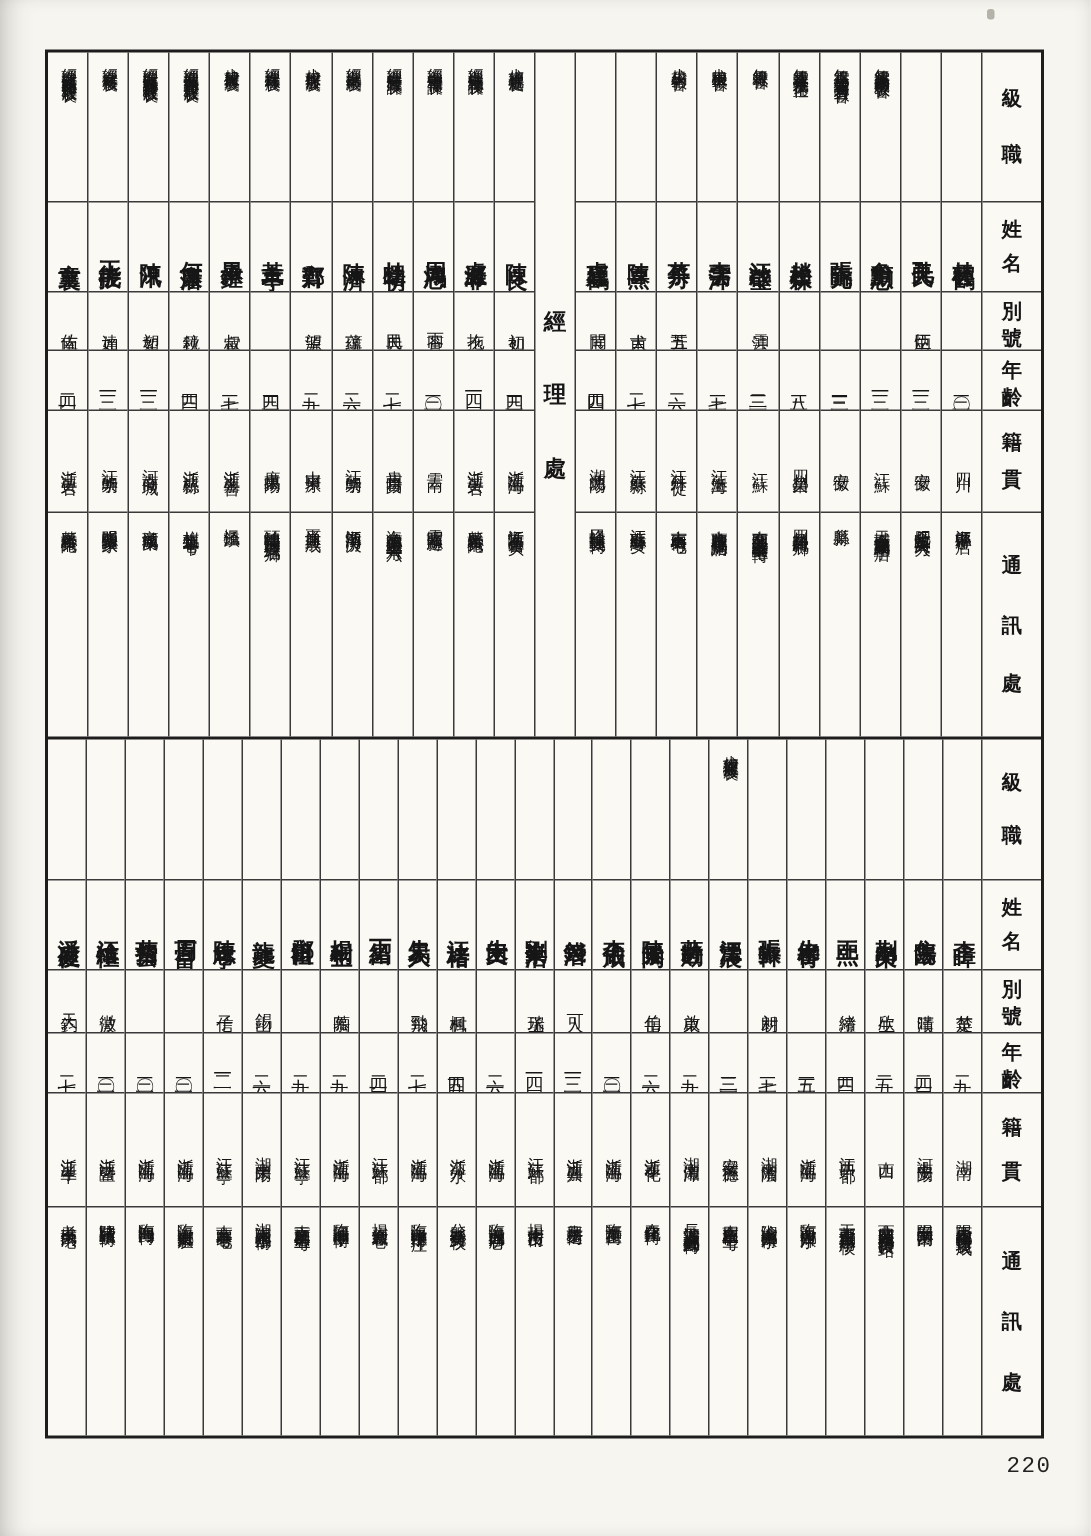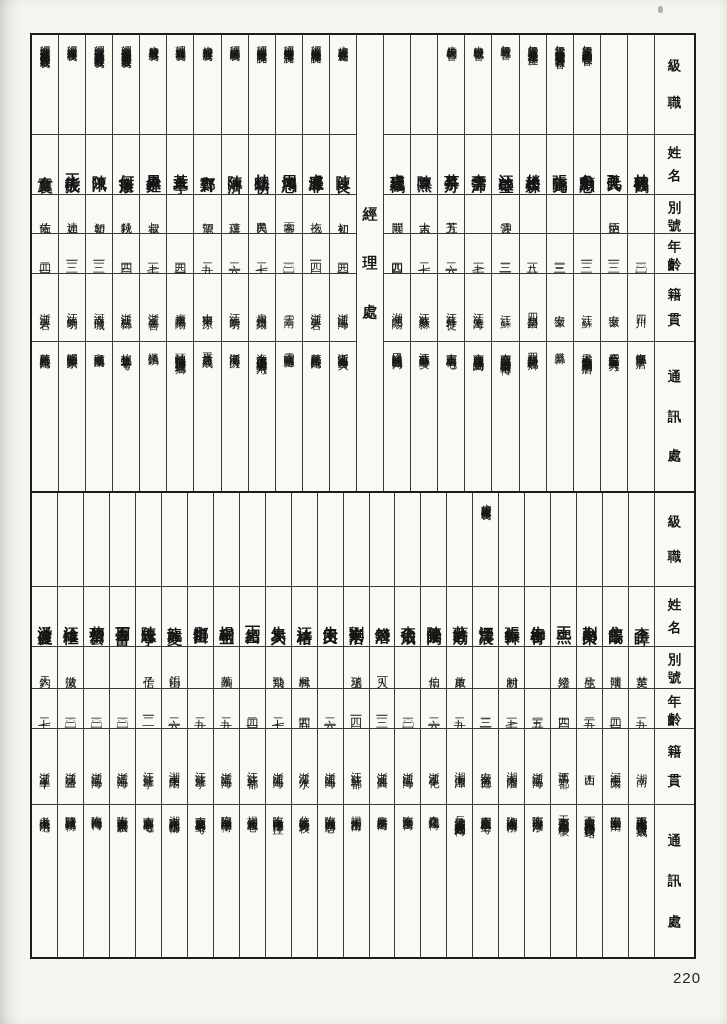--- a/index.html
+++ b/index.html
@@ -69,21 +69,21 @@
   
   .label-col{justify-content:center;align-items:center;border-bottom:none;}
   .label-inner{
     display:flex;flex-direction:column;justify-content:center;align-items:center;
     height:100%;gap:30px;
   }
   .label-inner span{font-size:15px;font-weight:bold;}
   .page-number{
     position:absolute;right:26px;bottom:38px;
     font-size:15px;letter-spacing:1px;color:#222;
-    font-family:Liberation Sans, sans-serif;
+    font-family:Liberation Mono, monospace;
   }
   .corner-mark{
     position:absolute;right:64px;top:6px;width:5px;height:7px;
     background:#9a968c;border-radius:2px;opacity:.7;
   }
 </style>
 </head>
 <body>
 
 <div class="page">

